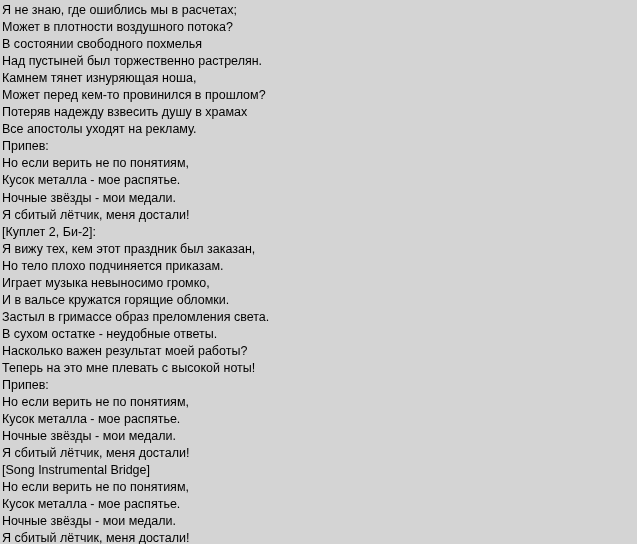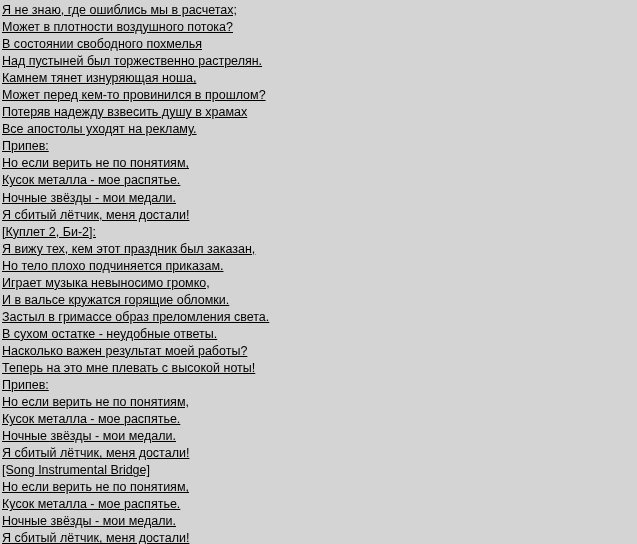--- a/index.html
+++ b/index.html
@@ -15,19 +15,18 @@
   }
   #lyrics {
     padding: 2px 0 0 2px;
     font-size: 12.5px;
     line-height: 17.05px;
     color: #000000;
     white-space: pre;
   }
   .line {
     white-space: pre;
-    text-decoration: underline;
   }
 </style>
 </head>
 <body style="background: rgb(212, 212, 212);">
 
 <div id="lyrics" style="color: rgb(0, 0, 0);"><div class="line">Я не знаю, где ошиблись мы в расчетах;</div><div class="line">Может в плотности воздушного потока?</div><div class="line">В состоянии свободного похмелья</div><div class="line">Над пустыней был торжественно растрелян.</div><div class="line">Камнем тянет изнуряющая ноша,</div><div class="line">Может перед кем-то провинился в прошлом?</div><div class="line">Потеряв надежду взвесить душу в храмах</div><div class="line">Все апостолы уходят на рекламу.</div><div class="line">Припев:</div><div class="line">Но если верить не по понятиям,</div><div class="line">Кусок металла - мое распятье.</div><div class="line">Ночные звёзды - мои медали.</div><div class="line">Я сбитый лётчик, меня достали!</div><div class="line">[Куплет 2, Би-2]:</div><div class="line">Я вижу тех, кем этот праздник был заказан,</div><div class="line">Но тело плохо подчиняется приказам.</div><div class="line">Играет музыка невыносимо громко,</div><div class="line">И в вальсе кружатся горящие обломки.</div><div class="line">Застыл в гримассе образ преломления света.</div><div class="line">В сухом остатке - неудобные ответы.</div><div class="line">Насколько важен результат моей работы?</div><div class="line">Теперь на это мне плевать с высокой ноты!</div><div class="line">Припев:</div><div class="line">Но если верить не по понятиям,</div><div class="line">Кусок металла - мое распятье.</div><div class="line">Ночные звёзды - мои медали.</div><div class="line">Я сбитый лётчик, меня достали!</div><div class="line">[Song Instrumental Bridge]</div><div class="line">Но если верить не по понятиям,</div><div class="line">Кусок металла - мое распятье.</div><div class="line">Ночные звёзды - мои медали.</div><div class="line">Я сбитый лётчик, меня достали!</div></div>
 
 </body></html>

